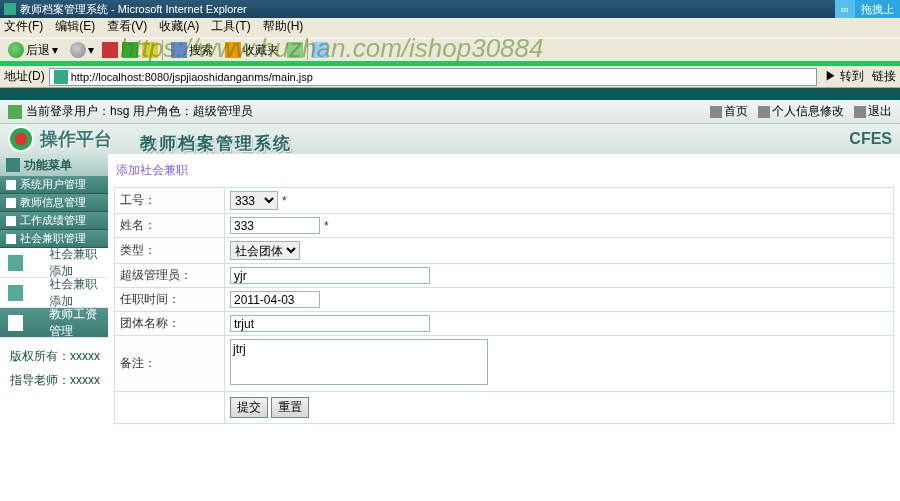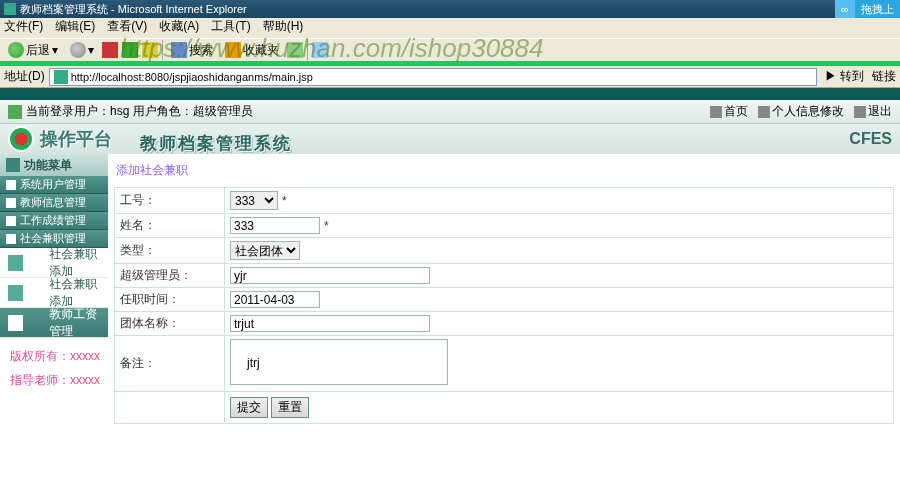--- a/index.html
+++ b/index.html
@@ -54,31 +54,31 @@
 
 .sidebar{width:108px;background:#fff;display:flex;flex-direction:column;}
 .sbhead{height:22px;background:linear-gradient(#cde3de,#a9c9c2);display:flex;align-items:center;padding:0 6px;font-weight:bold;color:#2a5a54;}
 .sbhead .sbicon{width:14px;height:14px;background:#3a857b;margin-right:4px;}
 .sbgroup{height:18px;background:linear-gradient(#52968c,#3a7a72);color:#fff;display:flex;align-items:center;padding:0 6px;font-size:11px;border-bottom:1px solid #2a5a54;}
 .sbgroup .gi{width:10px;height:10px;background:#fff;margin-right:4px;}
 .sbitem{height:30px;display:flex;align-items:center;padding:0 4px 0 8px;font-size:12px;color:#2a5a54;border-bottom:1px solid #e0e8e5;gap:22px;}
 .sbitem .ii{width:20px;height:16px;background:#5a9;margin-right:4px;}
 .sbitem.active{background:linear-gradient(#52968c,#3a7a72);color:#fff;}
 .sbitem.active .ii{background:#fff;}
-.sbfoot{color:#ec4899;padding:6px 0 0 10px;line-height:2;}
+.sbfoot{color:#14532d;padding:6px 0 0 10px;line-height:2;}
 
 
 .content{flex:1;padding:4px 6px;}
 .ct-title{color:#8b5cf6;padding:4px 2px 8px;}
 .formtable{width:100%;border-collapse:collapse;}
 .formtable td{border:1px solid #cde3de;padding:3px 5px;height:20px;}
 .formtable .lbl{width:110px;color:#333;background:#fdfdfd;}
 .formtable input[type=text]{border:1px solid #9db7b2;padding:1px 3px;font-size:12px;height:17px;}
 .formtable select{border:1px solid #9db7b2;font-size:12px;height:19px;}
-.formtable textarea{border:1px solid #9db7b2;width:218px;height:46px;font-size:12px;padding:16px;resize:none;}
+.formtable textarea{border:1px solid #9db7b2;width:258px;height:46px;font-size:12px;padding:2px;resize:none;}
 .star{color:#333;margin-left:4px;}
 .btnrow td{padding:5px;}
 .btn{border:1px solid #6b8a8a;background:linear-gradient(#f0f0f0,#d8d8d8);padding:1px 6px;font-size:12px;cursor:pointer;}
 </style>
 </head>
 <body>
 
 <div class="titlebar">
   <span class="tb-icon"></span>
   <span>教师档案管理系统 - Microsoft Internet Explorer</span>

